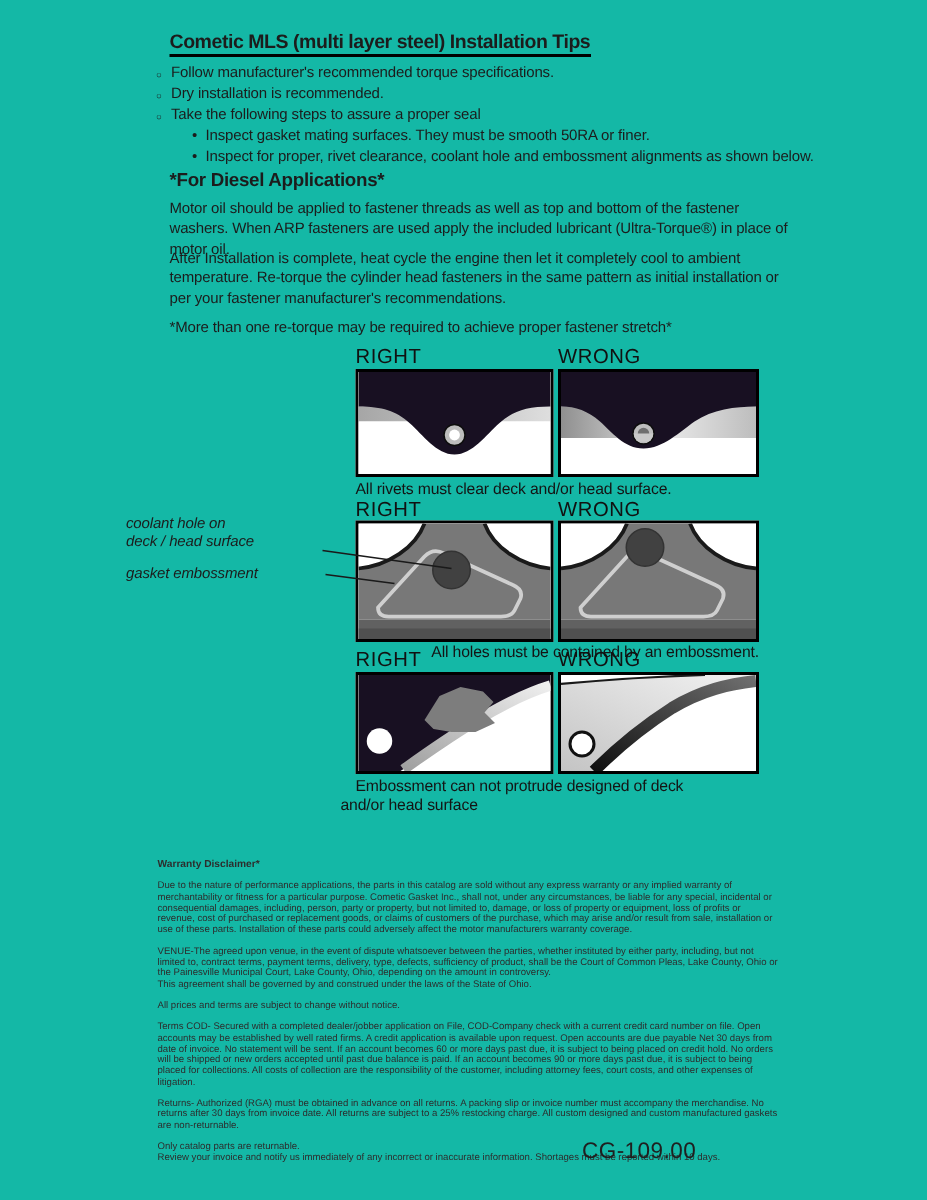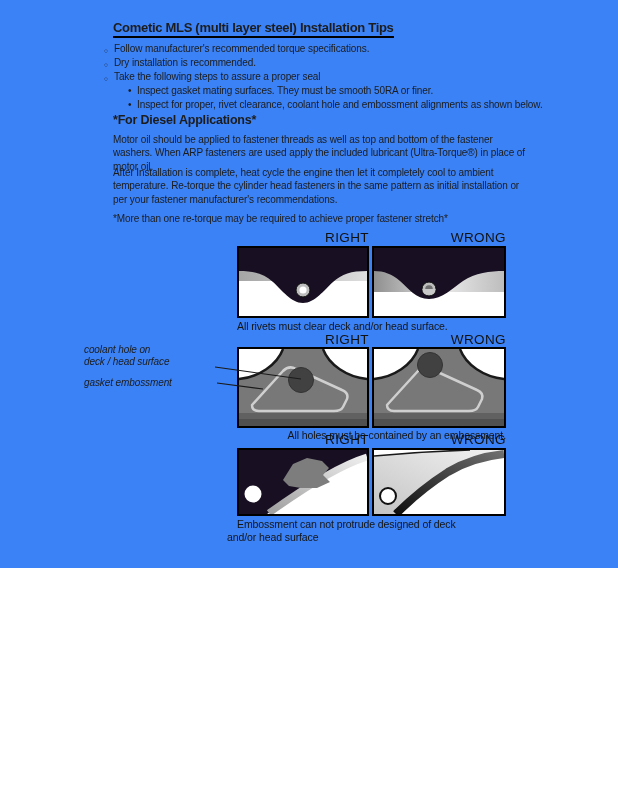--- a/index.html
+++ b/index.html
@@ -1,33 +1,33 @@
 <!DOCTYPE html>
 <html><head>
 <meta charset="utf-8">
 <style>
   html,body{margin:0;padding:0;background:#ffffff;}
   .page{
-    position:relative;width:618px;height:568px;background:#3b82f6;overflow:hidden;
+    position:relative;width:618px;height:800px;background:#14b8a6;overflow:hidden;
     font-family:"Liberation Sans", sans-serif;color:#1c1c1c;
   }
   .abs{position:absolute;}
   .doc-title{
     left:113px;top:20px;font-size:13px;font-weight:bold;letter-spacing:-0.3px;
     border-bottom:2px solid #000;padding-bottom:1px;white-space:nowrap;
   }
   .bullets{left:104px;top:42px;font-size:10px;letter-spacing:-0.1px;}
   .bullet{position:relative;padding-left:10px;line-height:14px;white-space:nowrap;}
   .bullet::before{content:"○";position:absolute;left:0;top:2px;font-size:6.5px;}
   .subbullet{position:relative;margin-left:24px;padding-left:9px;line-height:14px;white-space:nowrap;}
   .subbullet::before{content:"•";position:absolute;left:0;top:0;font-size:10px;}
   .section-head{left:113px;top:113px;font-size:12.5px;font-weight:bold;letter-spacing:-0.2px;}
   .para{left:113px;width:420px;font-size:10px;line-height:13.4px;letter-spacing:-0.1px;}
   .p1{top:133px;} .p2{top:166px;} .p3{top:212px;}
-  .rw-label{font-size:13.5px;letter-spacing:0.4px;text-align:right;color:#111;}
+  .rw-label{font-size:13.5px;letter-spacing:0.4px;text-align:left;color:#111;}
   .panel{border:2px solid #000;background:#fff;box-sizing:border-box;}
   .caption{font-size:10.5px;letter-spacing:-0.1px;color:#141414;line-height:13px;}
   .fig2-label{font-size:10px;text-align:left;width:112px;left:84px;letter-spacing:-0.1px;white-space:nowrap;font-style:italic;}
   .warranty{left:105px;top:573px;width:414px;color:#2d2d2d;}
   .warranty .w-head{font-size:6.8px;font-weight:bold;margin:0 0 7px 0;}
   .warranty p{font-size:6.4px;line-height:7.3px;margin:0 0 7px 0;}
   .warranty p.tight{margin-bottom:0;}
   .footer-num{left:388px;top:759px;font-size:15px;letter-spacing:0.3px;color:#1f1f1f;}
   svg{display:block;}
   .overlay{left:0;top:0;pointer-events:none;z-index:10;}

